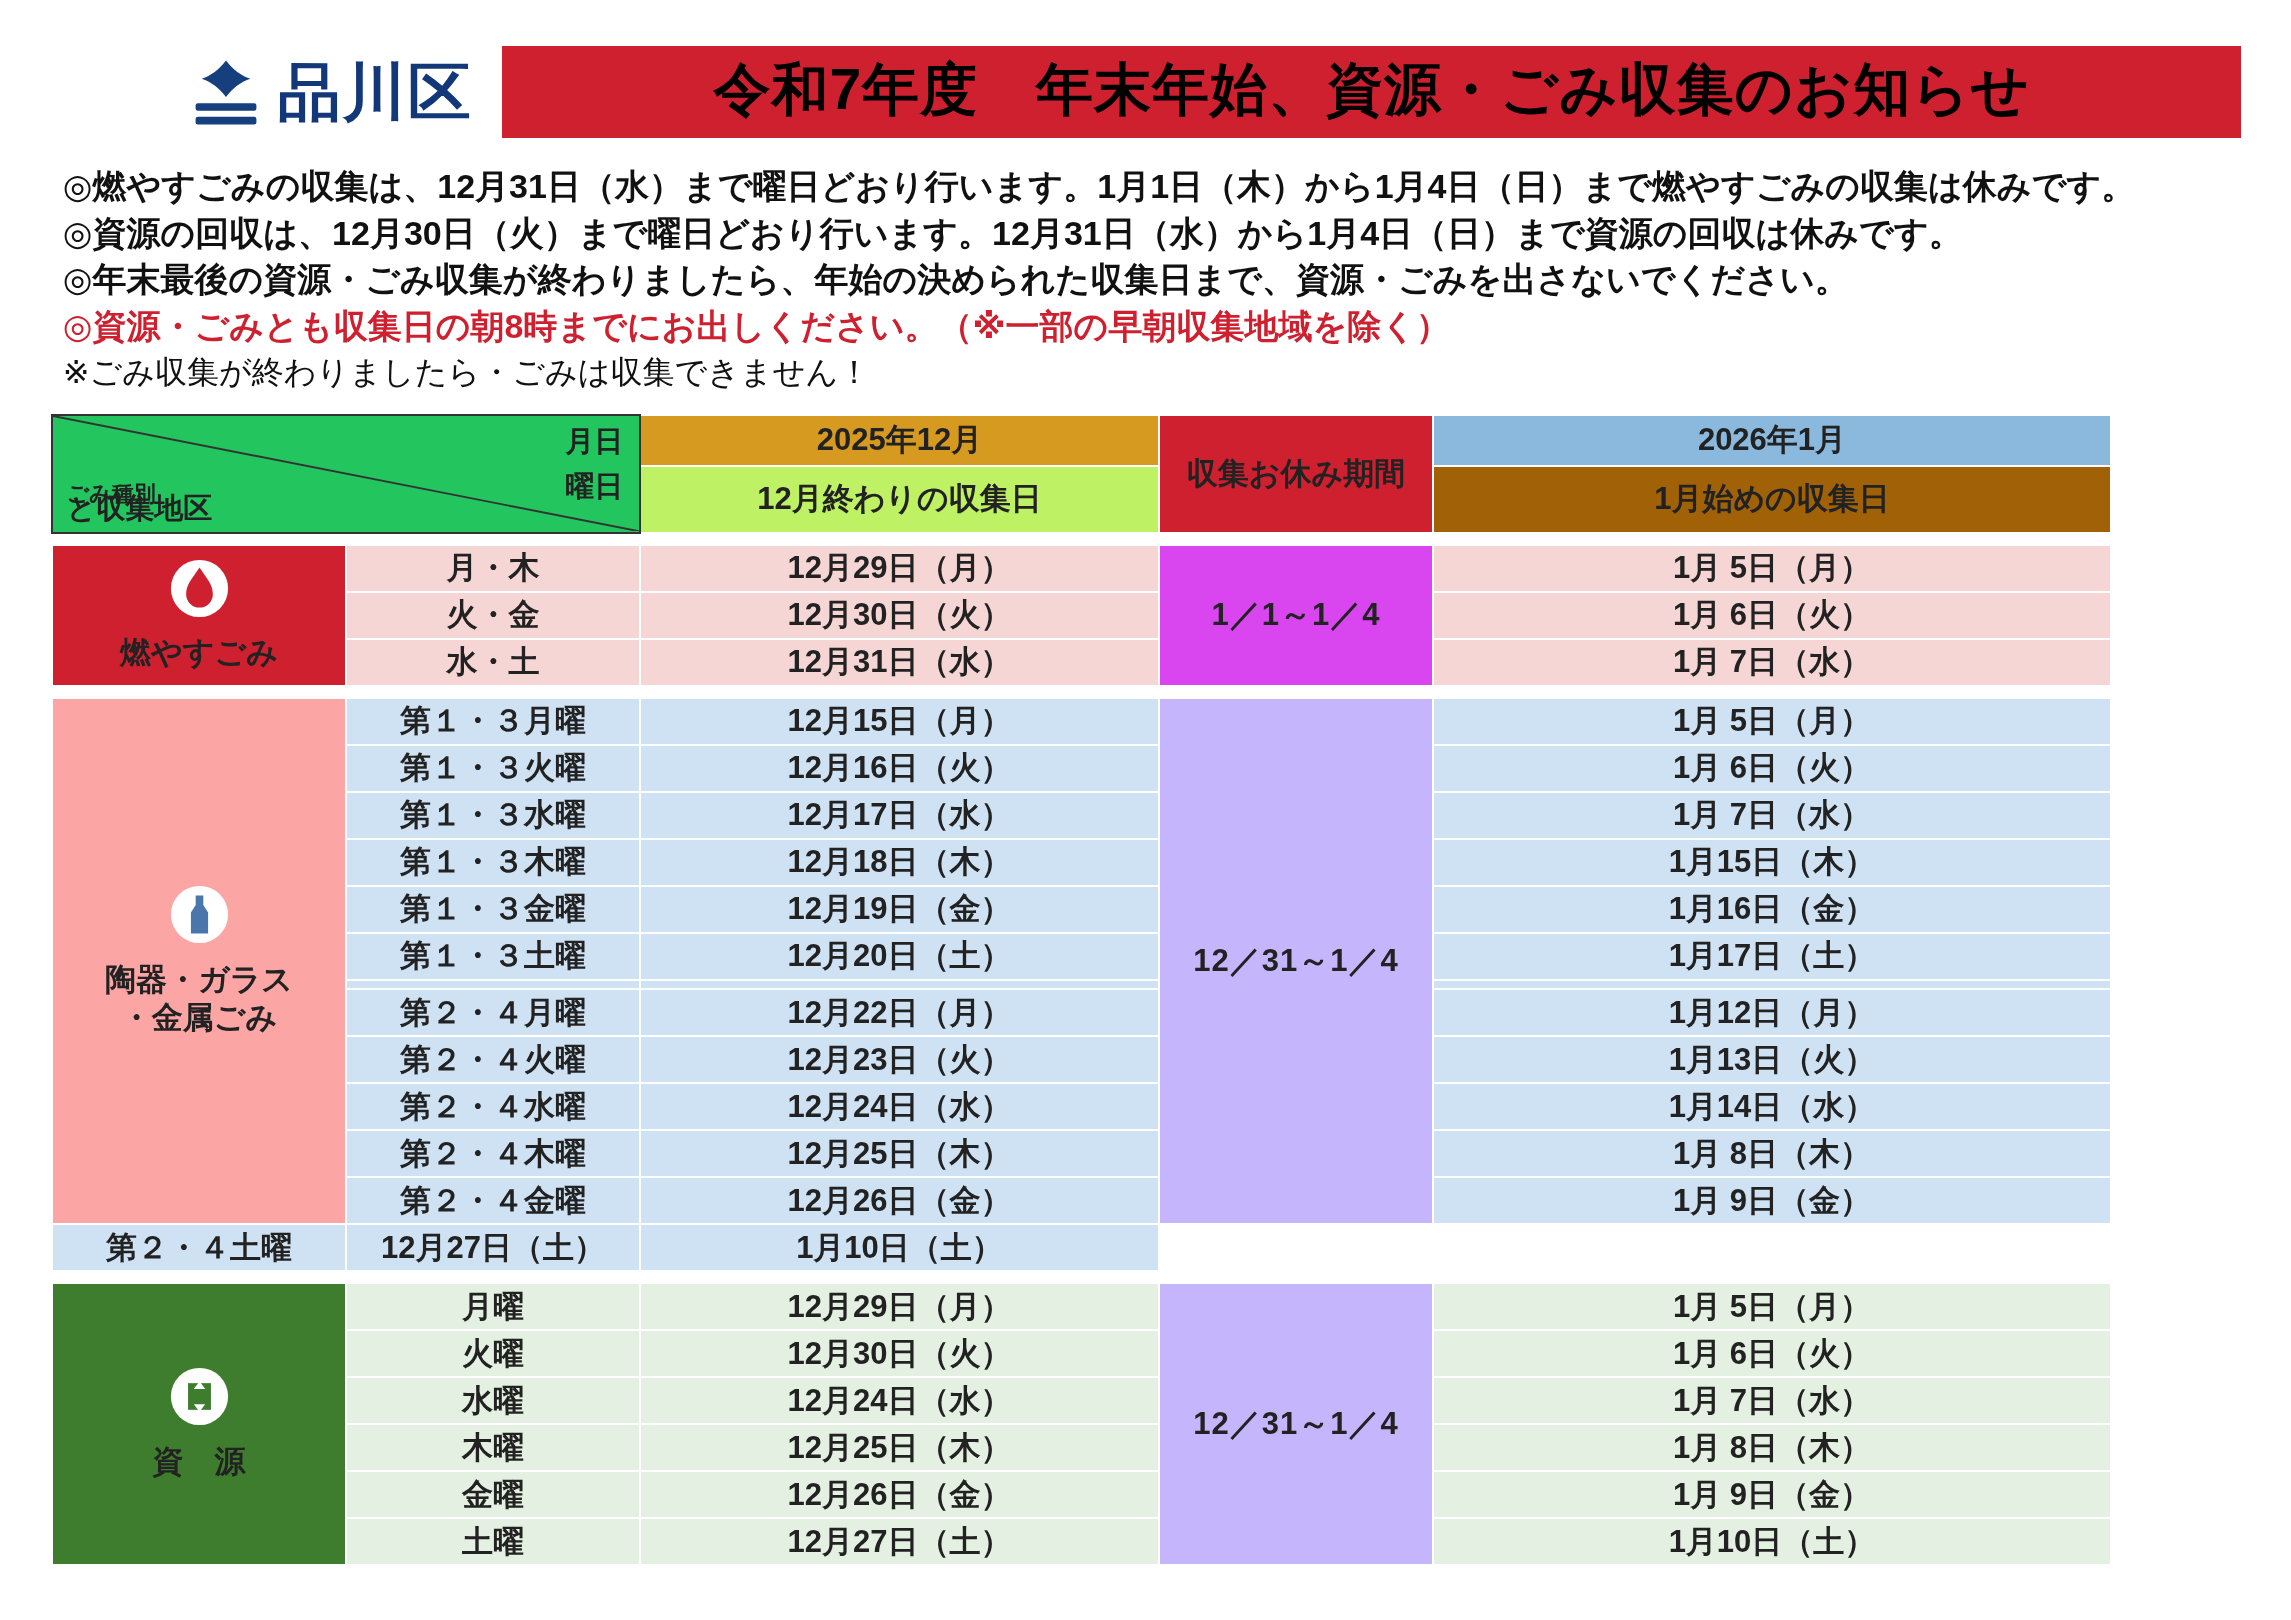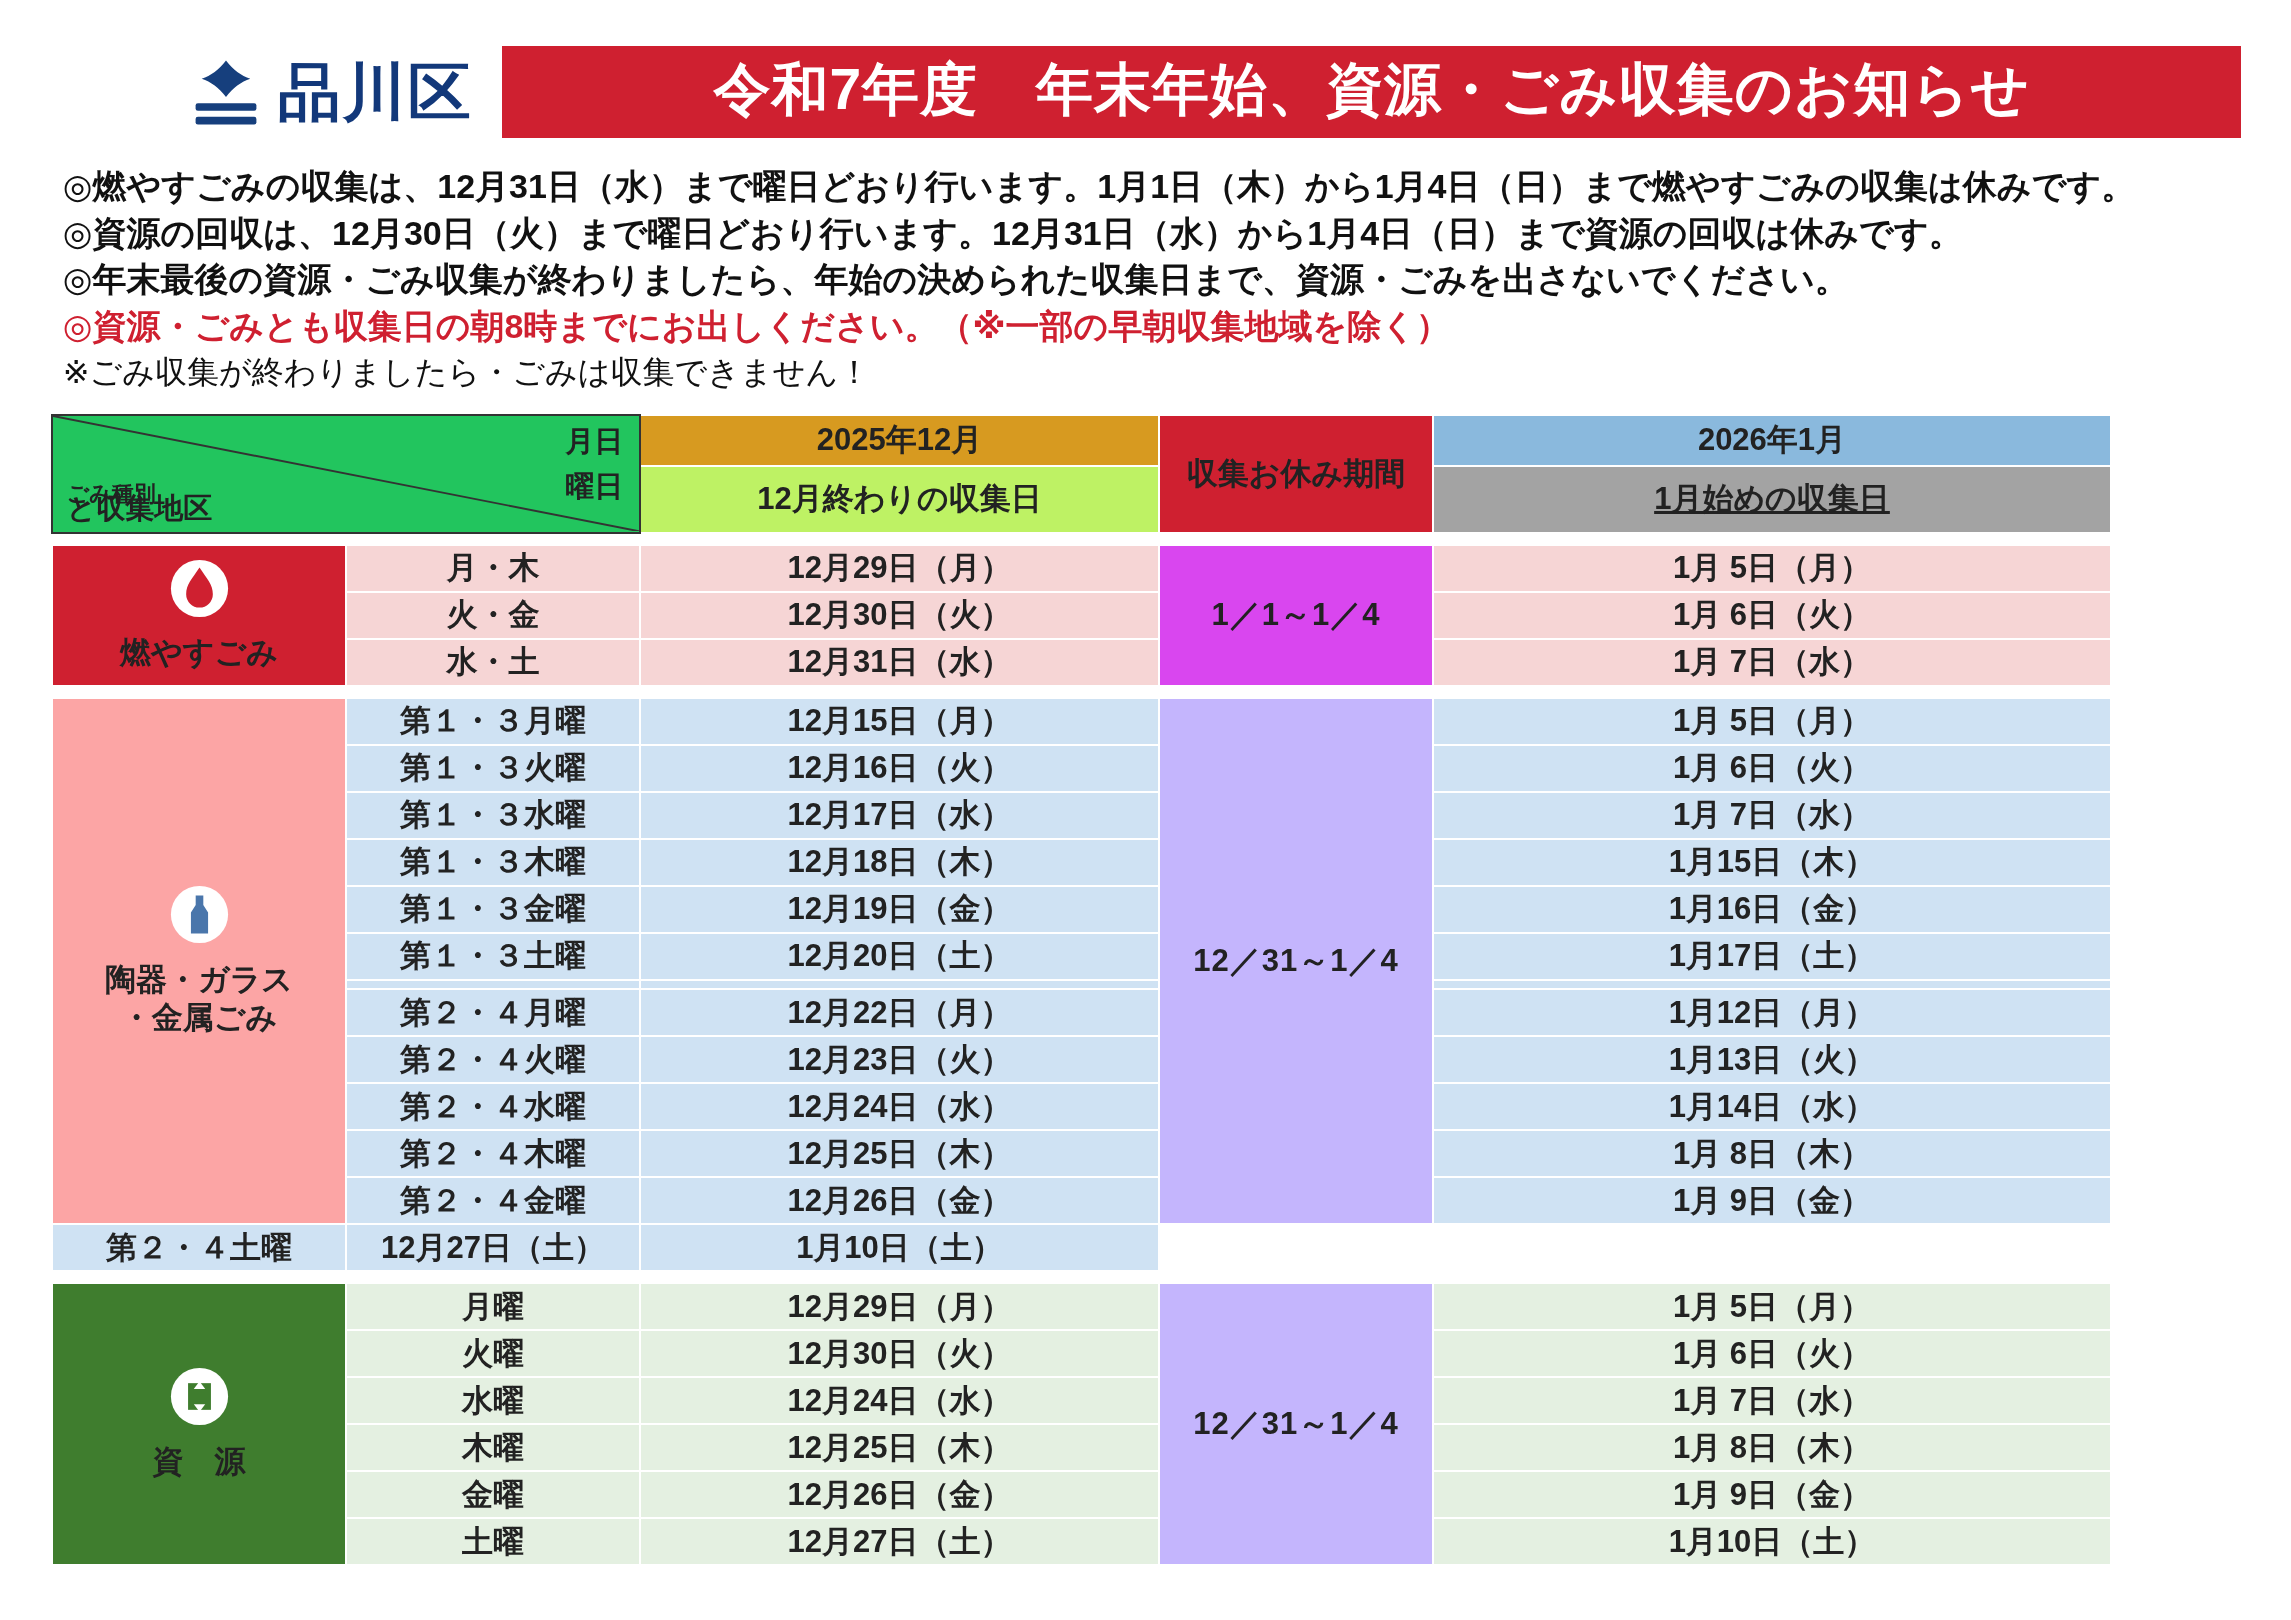--- a/index.html
+++ b/index.html
@@ -44,21 +44,21 @@
   .logo-text {
     font-size: 63px;
     font-weight: bold;
     color: #12387a;
     letter-spacing: 2px;
     line-height: 1;
   }
   .title-bar {
     flex: 1 1 auto;
     background: #cf2030;
-    color: #ffffff;
+    color: #000000;
     font-size: 57px;
     font-weight: bold;
     letter-spacing: 1px;
     text-align: center;
     padding: 13.7px 9.8px 17.6px 9.8px;
     line-height: 1.05;
     margin-left: 11.8px;
   }
 
   
@@ -166,25 +166,24 @@
     color: #ffffff;
     font-size: 34px;
   }
   .hdr-jan-top {
     background: #8ab9dd;
     color: #111;
     height: 49px;
     font-size: 32px;
   }
   .hdr-jan-bot {
-    background: #a3a3a3;
+    background: #a16207;
     color: #111;
     height: 65px;
     font-size: 37px;
-    text-decoration: underline;
   }
 
   
   .cat {
     color: #ffffff;
     font-size: 35px;
     font-weight: bold;
     line-height: 1.25;
   }
   .cat-burn { background: #cf2030; }

